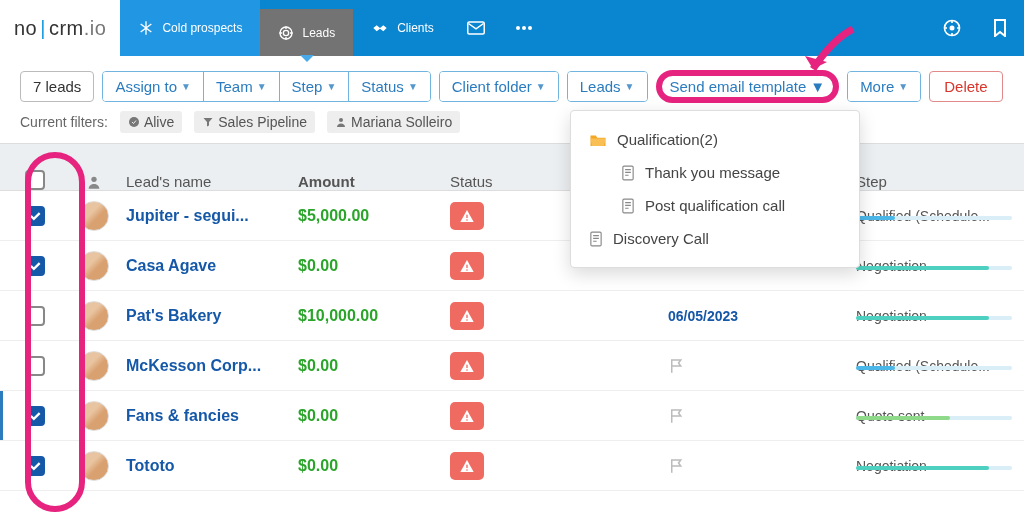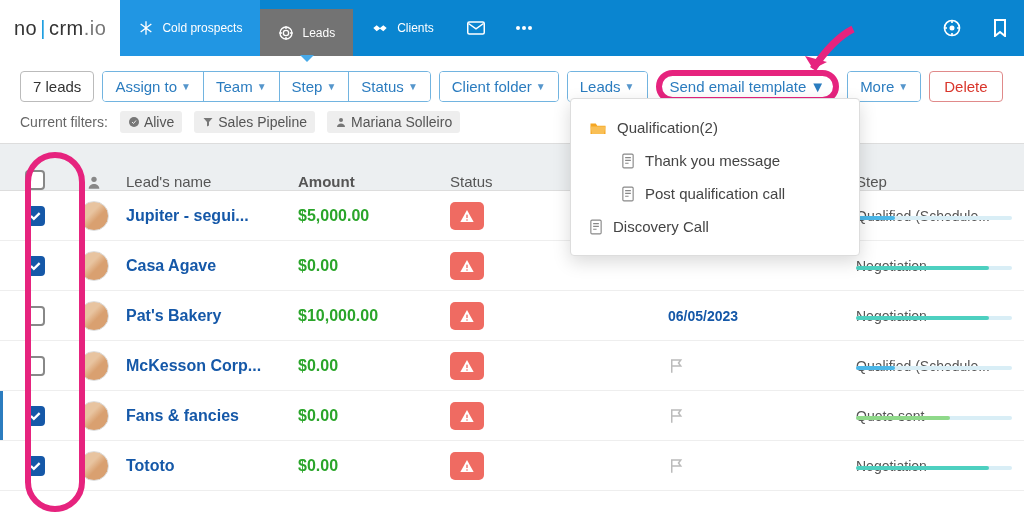--- a/index.html
+++ b/index.html
@@ -66,21 +66,21 @@
   
   .avatar { width:30px; height:30px; border-radius:50%; background: linear-gradient(135deg,#e8c4a0 40%, #d9a070 60%); border:1px solid #ddd; }
   
   .status-pill { width:34px; height:28px; background:#ef6b62; border-radius:5px; display:flex; align-items:center; justify-content:center; }
   
   .flag-icon { color:#bbb; }
   
   .row.selected-edge { box-shadow: inset 3px 0 0 #2b7cbf; }
   
   
-  .dropdown { position:absolute; top:98px; left:570px; width:290px; background:#fff; border:1px solid #ddd; border-radius:4px; box-shadow:0 6px 18px rgba(0,0,0,.15); padding:12px 0; z-index:10; }
+  .dropdown { position:absolute; top:110px; left:570px; width:290px; background:#fff; border:1px solid #ddd; border-radius:4px; box-shadow:0 6px 18px rgba(0,0,0,.15); padding:12px 0; z-index:10; }
   .dd-item { padding:8px 18px; display:flex; align-items:center; gap:10px; color:#444; cursor:pointer; font-size:15px; }
   .dd-item.sub { padding-left: 50px; }
   .dd-folder-icon { color:#f5a623; }
 </style>
 </head>
 <body>
 
 <div class="topnav">
   <div class="logo">
     <span>no</span>

